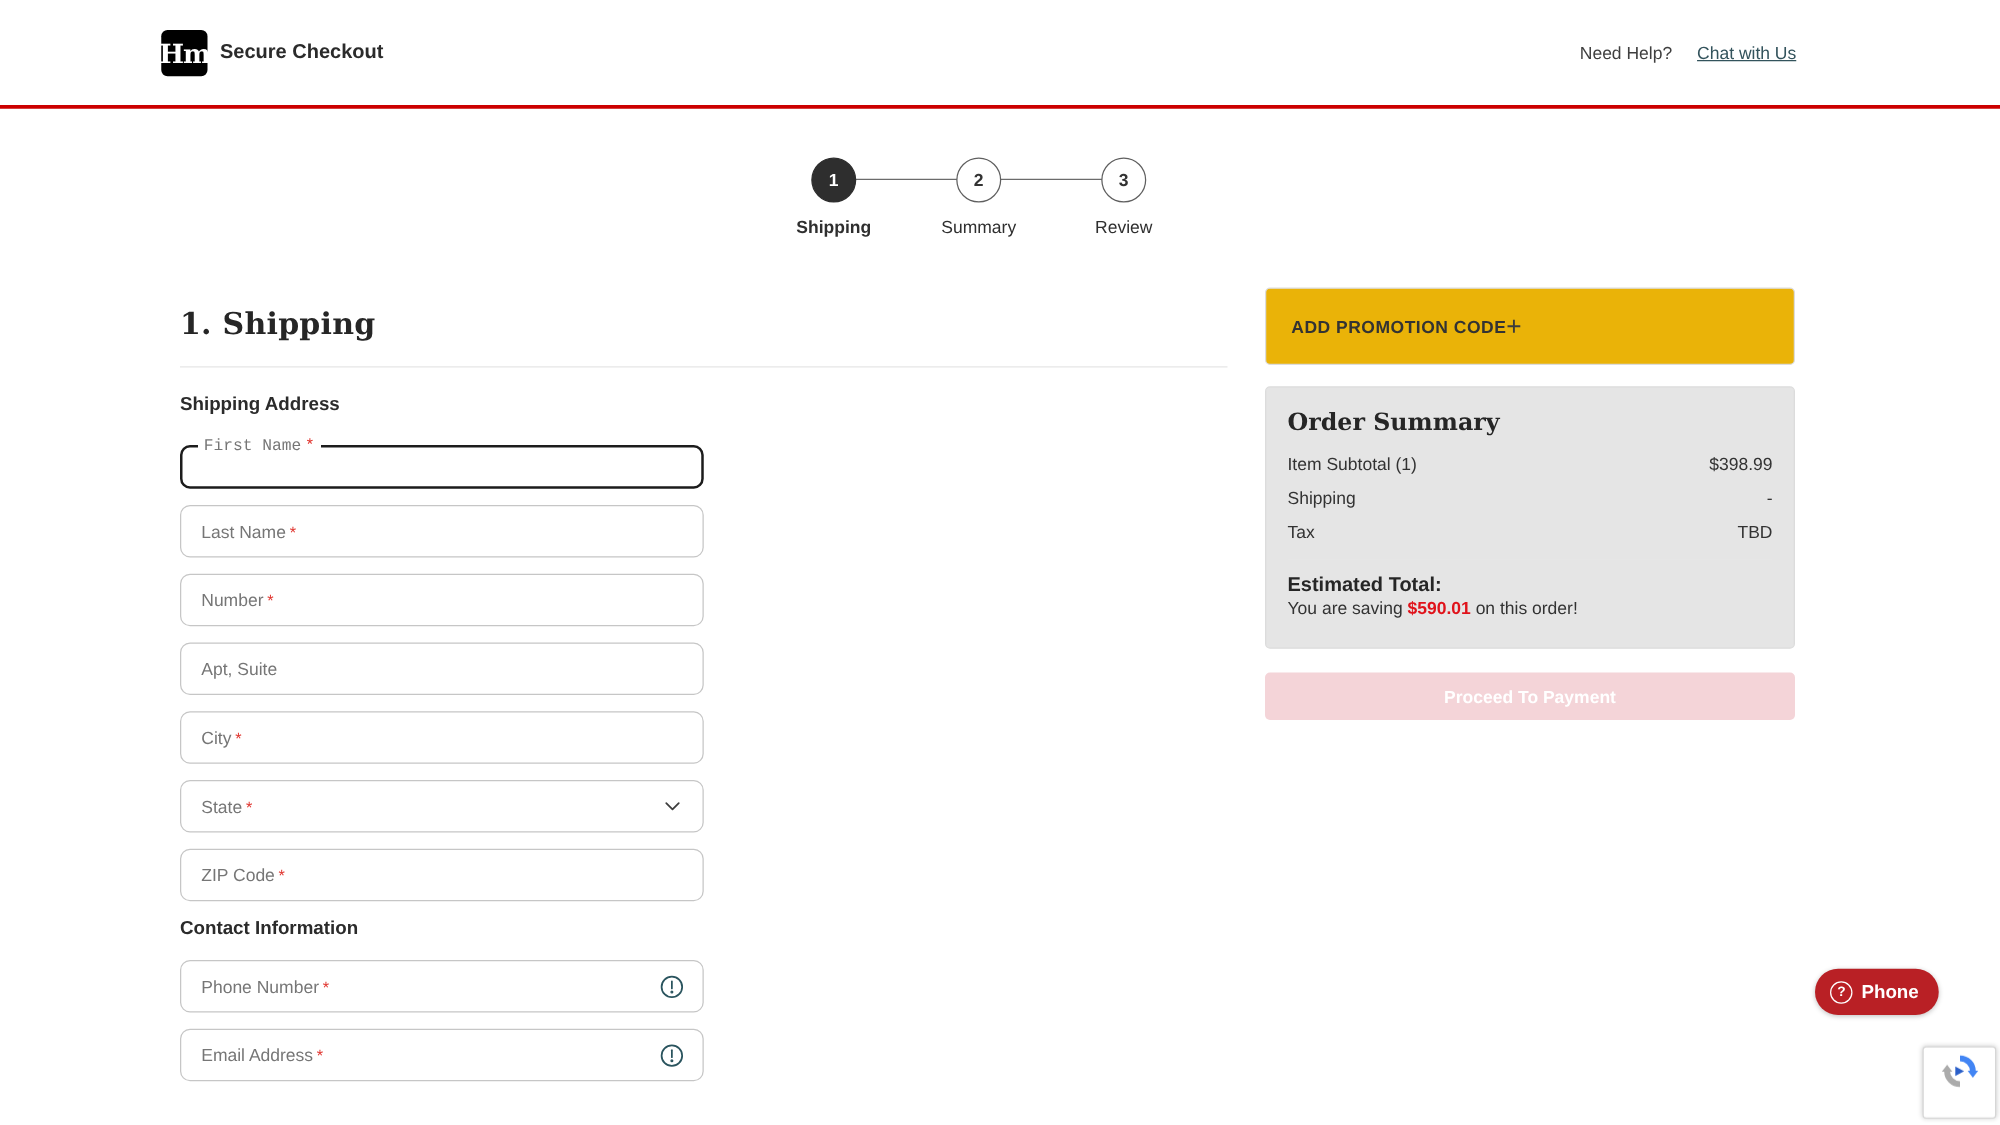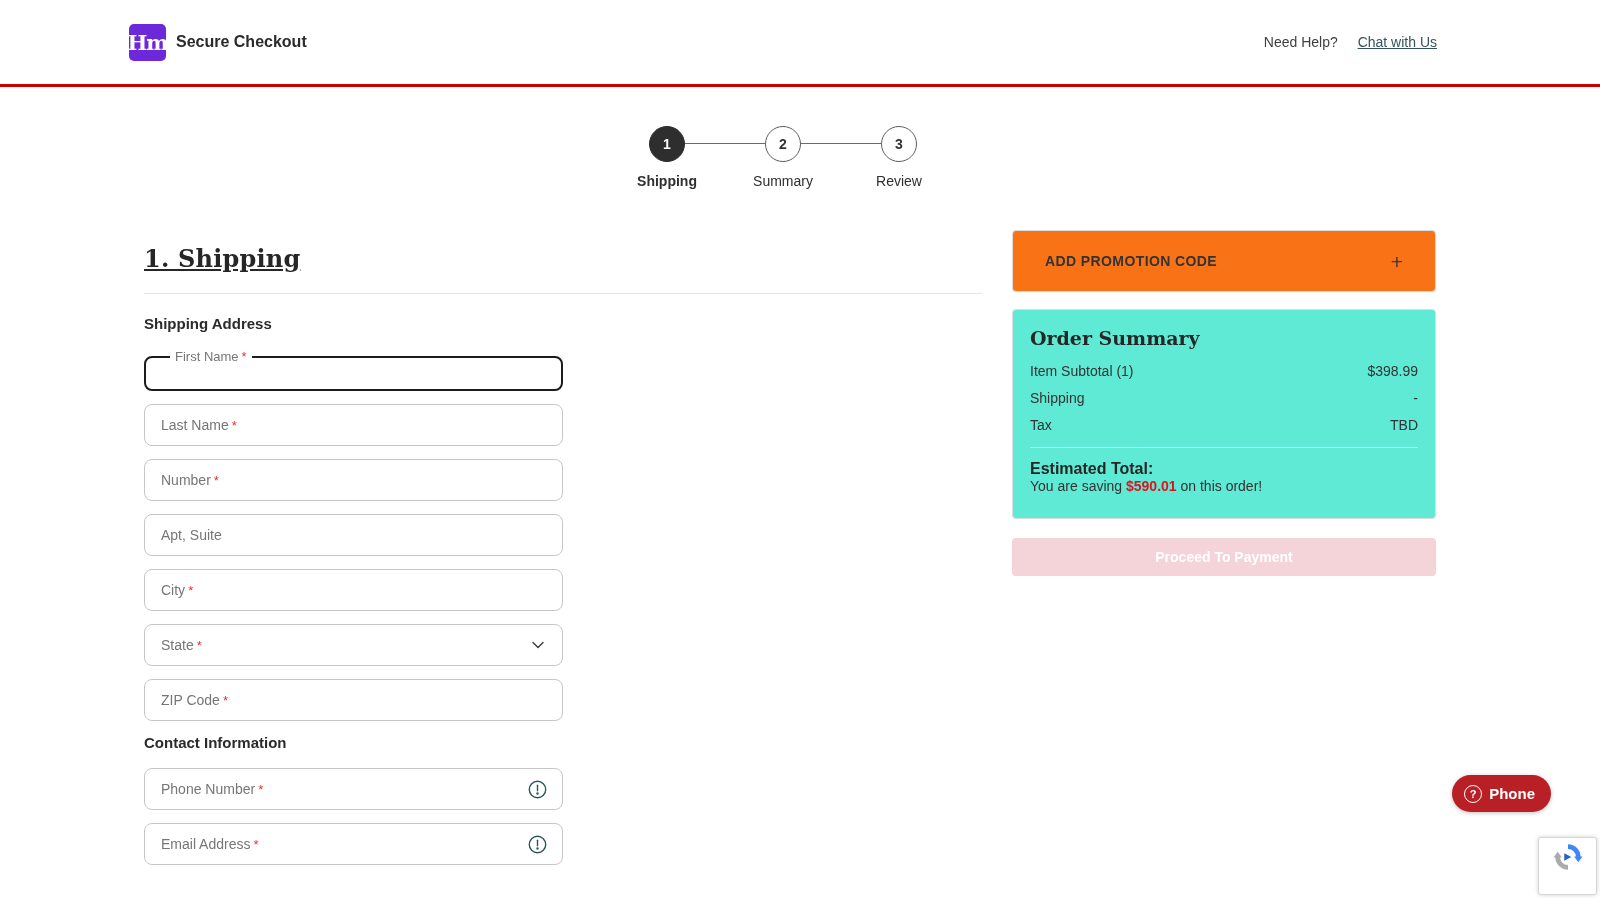--- a/index.html
+++ b/index.html
@@ -2,21 +2,21 @@
 <html><head>
 <meta charset="utf-8">
 <style>
   * { margin:0; padding:0; box-sizing:border-box; }
   html,body { width:1600px; height:900px; overflow:hidden; background:#fff;
     font-family:"Liberation Sans", sans-serif; color:#2f2f2f; }
 
   
   .header { height:84px; display:flex; align-items:center; padding:0 163px 0 129px;
     background:#fff; }
-  .logo { width:37px; height:37px; background:#6d28d9; border-radius:5px;
+  .logo { width:37px; height:37px; background:#000000; border-radius:5px;
     display:flex; align-items:center; justify-content:center; margin-right:10px; }
   .logo span { color:#fff; font-family:"DejaVu Serif", serif; font-weight:bold;
     font-size:21px; letter-spacing:-1px; }
   .header-title { font-size:16px; font-weight:700; color:#2b2b2b; }
   .header-help { margin-left:auto; font-size:14px; color:#3f3f3f; }
   .header-help a { color:#33535c; text-decoration:underline; cursor:pointer; margin-left:16px; }
   .red-rule { height:3px; background:#cc0000; }
 
   
   .stepper-wrap { position:relative; height:64px; margin-top:39px; }
@@ -32,44 +32,44 @@
   .step.active .step-label { font-weight:700; }
   .step.s1 { left:0; } .step.s2 { left:116px; } .step.s3 { left:232px; }
 
   
   .main { display:flex; margin-top:40px; padding:0 164px 0 144px; align-items:flex-start; }
   .col-left { width:838px; margin-right:30px; }
   .col-right { width:424px; }
 
   
   .page-h1 { font-family:"DejaVu Serif", serif; font-size:24px; font-weight:700;
-    color:#262626; margin-top:14px; letter-spacing:0.2px;text-decoration:underline; }
+    color:#262626; margin-top:14px; letter-spacing:0.2px; }
   .h1-rule { height:1px; background:#e6e6e6; margin:20px 0 0; }
   .section-label { font-size:15px; font-weight:700; color:#2b2b2b; margin:21px 0 17px; }
   .fields { width:419px; }
   .field { position:relative; width:419px; height:42px; border:1px solid #c6c6c6;
     border-radius:8px; background:#fff; margin-bottom:13px; display:flex;
     align-items:center; padding:0 14px 0 16px; cursor:text; }
   .flabel { font-size:14px; color:#767676; }
   .req { color:#e0342e; margin-left:3px; font-size:13px; }
   .field-focused { position:relative; width:419px; height:42px; border:2px solid #1c1c1c;
     border-radius:8px; margin-bottom:13px; padding:0 10px; cursor:text; }
-  .field-focused legend { font-size:13px; color:#767676; padding:0 5px; margin-left:14px; }
+  .field-focused legend { font-size:13px; color:#767676; padding:0 5px; margin-left:2px;font-family:Liberation Mono, monospace; }
   .field-icon-right { margin-left:auto; display:flex; align-items:center; }
   .gap-top { margin-top:12px; }
 
   
-  .promo-card { border:1px solid #dcdcdc; border-radius:4px; padding:0 32px;
-    height:62px; display:flex; align-items:center; justify-content:space-between;
-    cursor:pointer; background:#f97316; }
+  .promo-card { border:1px solid #dcdcdc; border-radius:4px; padding:0 20px;
+    height:62px; display:flex; align-items:center; justify-content:flex-start;
+    cursor:pointer; background:#eab308; }
   .promo-label { font-size:14px; font-weight:700; letter-spacing:0.4px; color:#333; }
   .promo-plus { font-size:21px; font-weight:300; color:#3c3c3c; line-height:1; }
 
   .summary-card { border:1px solid #dcdcdc; border-radius:4px; margin-top:17px;
-    padding:17px 17px 24px; background:#5eead4; }
+    padding:17px 17px 24px; background:#e5e5e5; }
   .summary-title { font-family:"DejaVu Serif", serif; font-size:19px; font-weight:700;
     color:#262626; margin-bottom:14px; }
   .sum-row { display:flex; justify-content:space-between; font-size:14px; color:#333;
     margin-bottom:11px; }
   .sum-rule { height:1px; background:#e6e6e6; margin:14px 0 12px; }
   .total-label { font-size:16px; font-weight:700; color:#262626; }
   .savings { text-align:left; font-size:14px; color:#333; }
   .savings .amount { color:#e0131b; font-weight:700; }
 
   .proceed-btn { width:100%; height:38px; margin-top:19px; border:none; border-radius:4px;

